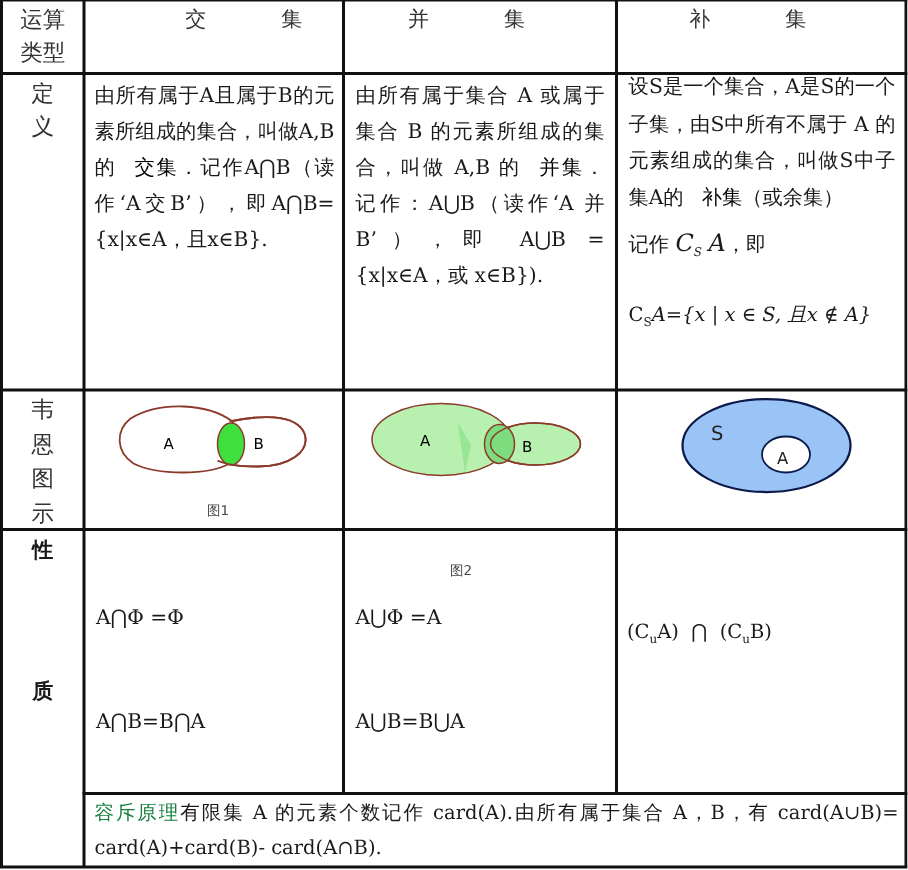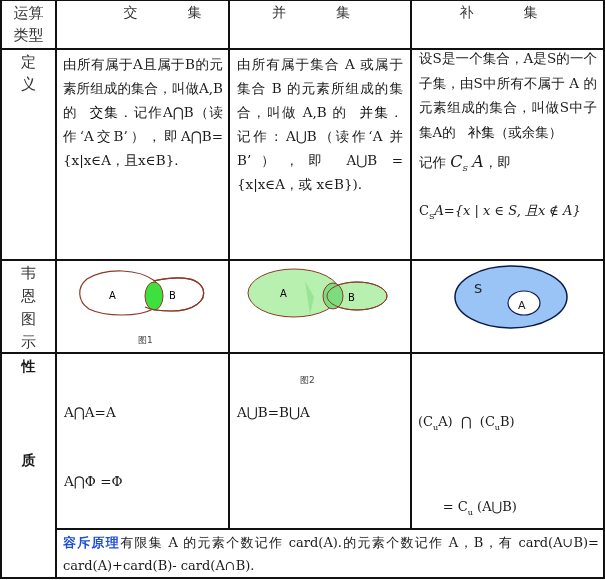--- a/index.html
+++ b/index.html
@@ -5,21 +5,21 @@
   html, body { margin: 0; padding: 0; background: #ffffff; }
   body { width: 605px; height: 580px; position: relative; overflow: hidden;
          font-family: "DejaVu Serif", "Liberation Serif", serif; color: #1a1a1a; }
   .tbl { position: absolute; left: 0; top: 0; width: 605px; height: 446px; }
   .line { position: absolute; background: #111; }
   .cell { position: absolute; box-sizing: border-box; }
   .hdr { font-size: 14px; color: #333; text-align: center; letter-spacing: 18px; }
   .rowlabel { font-size: 15px; color: #333; text-align: center; line-height: 22px; }
   .body { font-size: 13.5px; line-height: 24px; text-align: justify; }
   .blue { color: #000000; margin-left: 12px; }
-  .red { color: #1d4ed8; font-weight: bold; }
+  .red { color: #15803d; }
   .prop { font-size: 13.5px; line-height: 23px; white-space: pre; }
   .prop3 { font-size: 13px; line-height: 26.5px; white-space: pre; }
   sub { font-size: 8px; }
   .cap { position: absolute; font-family: "DejaVu Sans", sans-serif; font-size: 9px; color: #444; padding-left: 24px; }
   svg text { font-family: "DejaVu Sans", sans-serif; }
 </style>
 </head>
 <body>
 
 <div class="tbl">
@@ -100,35 +100,35 @@
     <ellipse cx="112" cy="42" rx="16" ry="12" fill="#fff" stroke="#0b1a4a" stroke-width="1.2"></ellipse>
     <text x="62" y="32" font-size="13" font-family="DejaVu Serif, serif" fill="#222">S</text>
     <text x="106" y="48" font-size="11" font-family="DejaVu Serif, serif" fill="#222">A</text>
   </svg>
 
   <div class="cell" style="left:2px;top:356px;width:53px;height:170px;font-family:'DejaVu Sans',sans-serif;font-weight:bold;font-size:14px;text-align:center;">
     <div style="position:absolute;top:2px;width:53px;">性</div>
     <div style="position:absolute;top:96px;width:53px;">质</div>
   </div>
   <div class="cell prop" style="left:64px;top:355px;">
-    <div>A⋂A=A</div>
     <div>A⋂Φ =Φ</div>
+    <div>A⋂B=B⋂A</div>
     
     
   </div>
   <div class="cell prop" style="left:237px;top:355px;">
+    <div>A⋃Φ =A</div>
     <div>A⋃B=B⋃A</div>
     
     
   </div>
   <div class="cell prop3" style="left:418px;top:356px;">
     <div><span>(C</span><sub>u</sub><span>A)  ⋂  (C</span><sub>u</sub><span>B)</span></div>
-    <div><span>      = C</span><sub>u</sub><span> (A⋃B)</span></div>
     <div></div>
     
     
     
   </div>
 
   <div class="cell body" style="left:63px;top:531px;width:536px;font-size:13px;line-height:23px;">
-    <span class="red">容斥原理</span><span>有限集 A 的元素个数记作 card(A).的元素个数记作 A，B，有 card(A∪B)= card(A)+card(B)- card(A∩B).</span>
+    <span class="red">容斥原理</span><span>有限集 A 的元素个数记作 card(A).由所有属于集合 A，B，有 card(A∪B)= card(A)+card(B)- card(A∩B).</span>
   </div>
 </div>
 
 </body></html>

